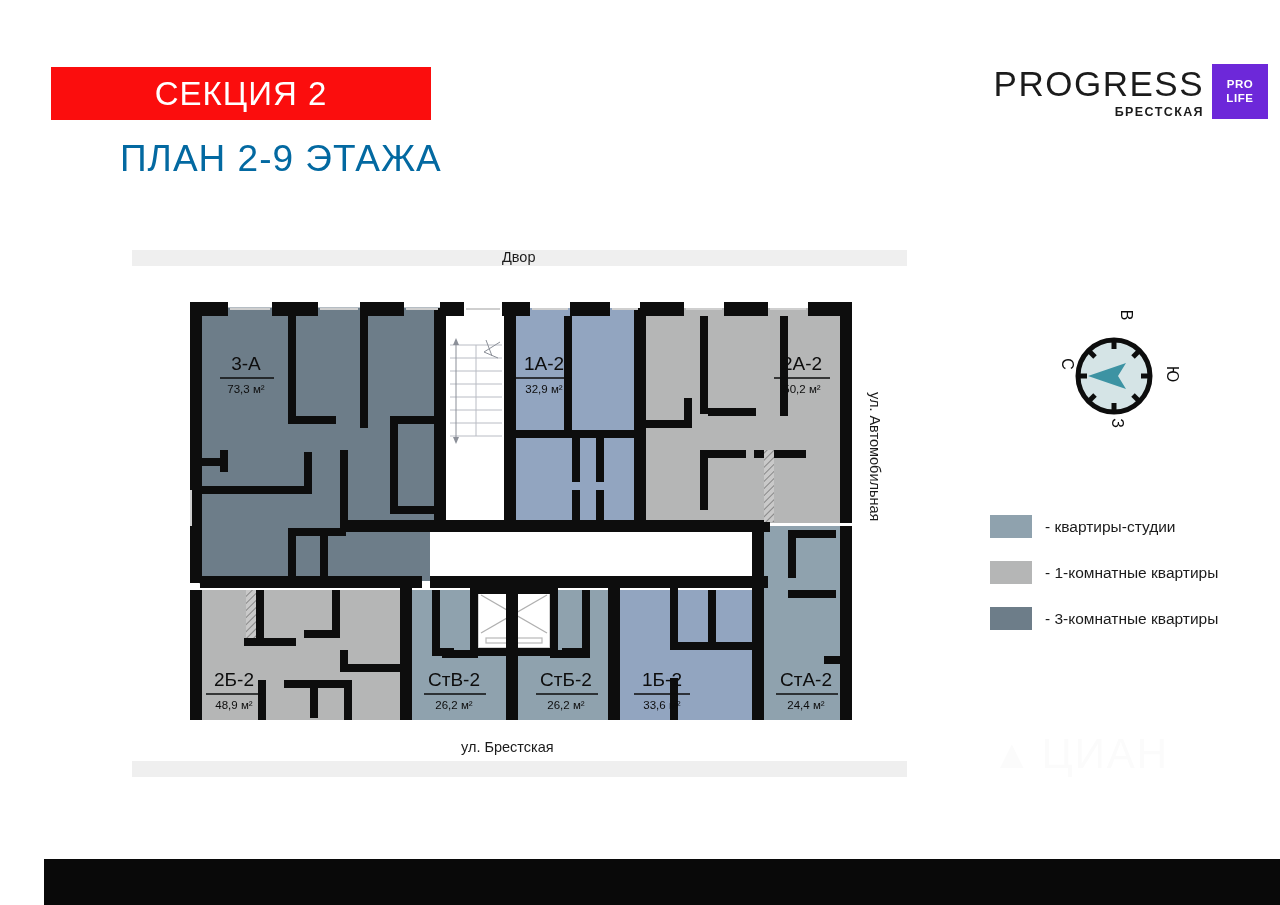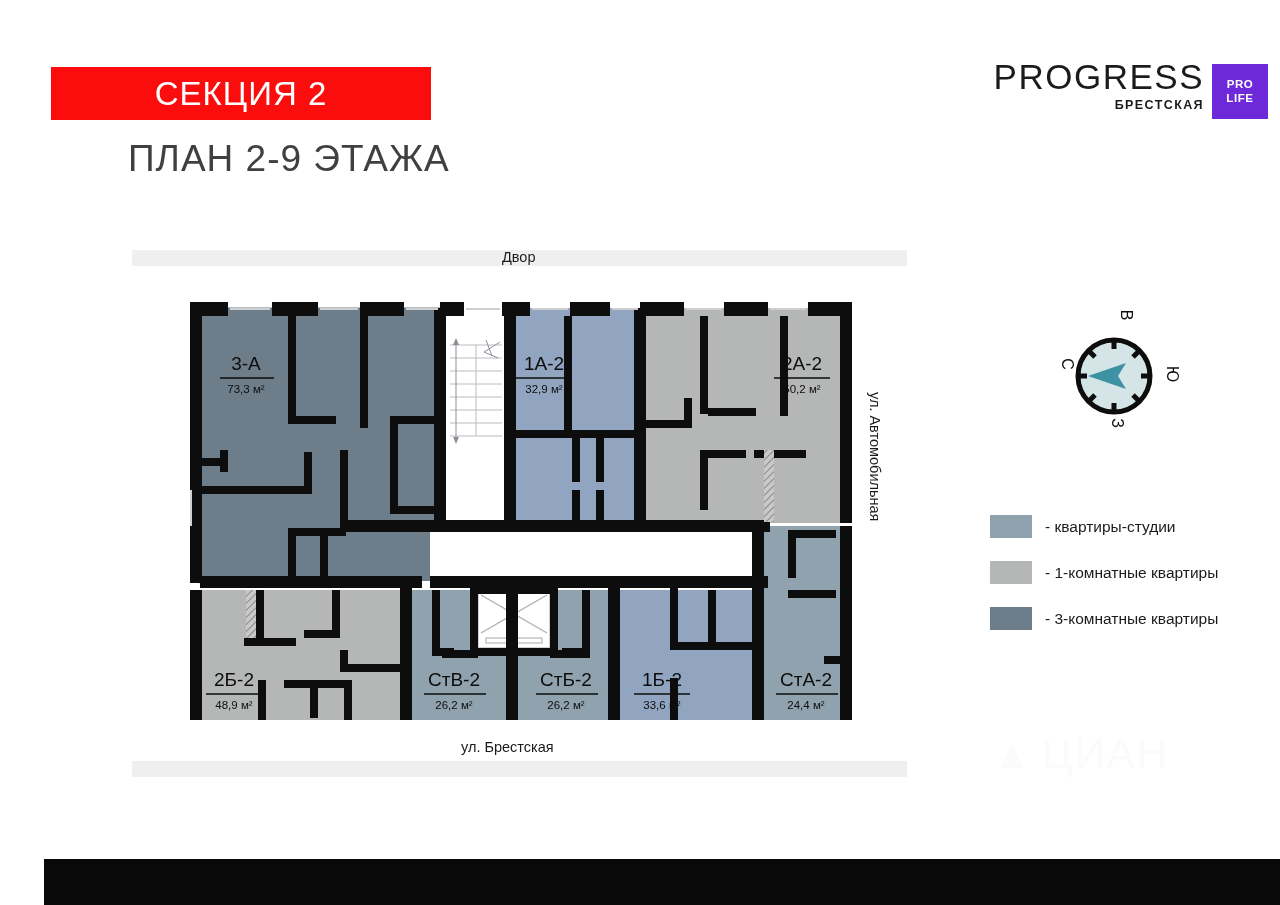--- a/index.html
+++ b/index.html
@@ -27,32 +27,32 @@
   }
   #section-badge .txt {
     color: #ffffff;
     font-size: 33px;
     letter-spacing: 1px;
     font-weight: 400;
     white-space: nowrap;
   }
   #plan-title {
     position: absolute;
-    left: 84px; top: 138px;
+    left: 76px; top: 138px;
     font-size: 37px;
     letter-spacing: 1px;
-    color: #404040;
+    color: #0369a1;
     white-space: nowrap;
   }
 
   
   #logo {
     position: absolute;
     right: 52px; top: 60px;
-    display: flex; align-items: flex-start;
+    display: flex; align-items: flex-end;
   }
   #logo-textblock {
     display: flex; flex-direction: column; align-items: flex-end;
     justify-content: center;
     padding-right: 8px;
   }
   #logo-main {
     font-size: 35px;
     letter-spacing: 1.5px;
     color: #1b1b1b;

